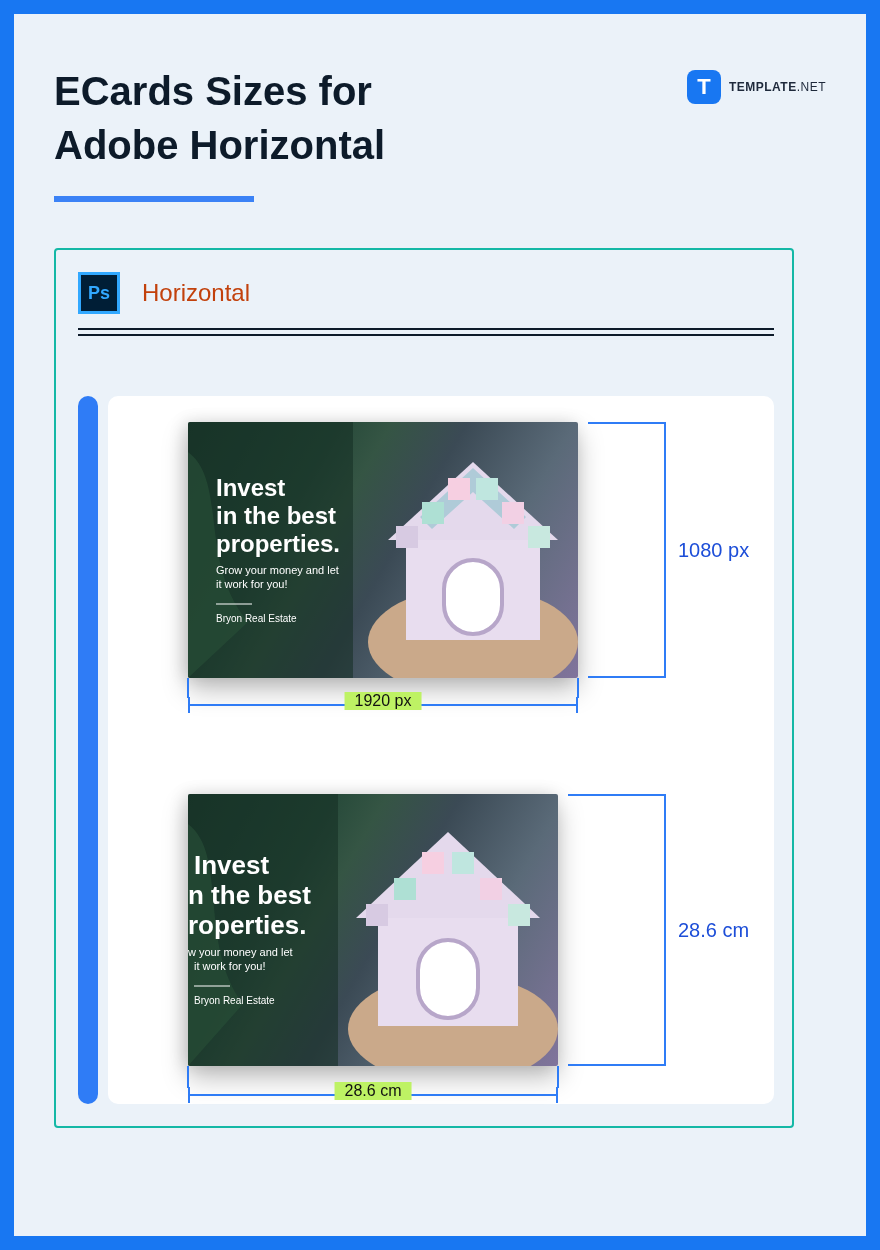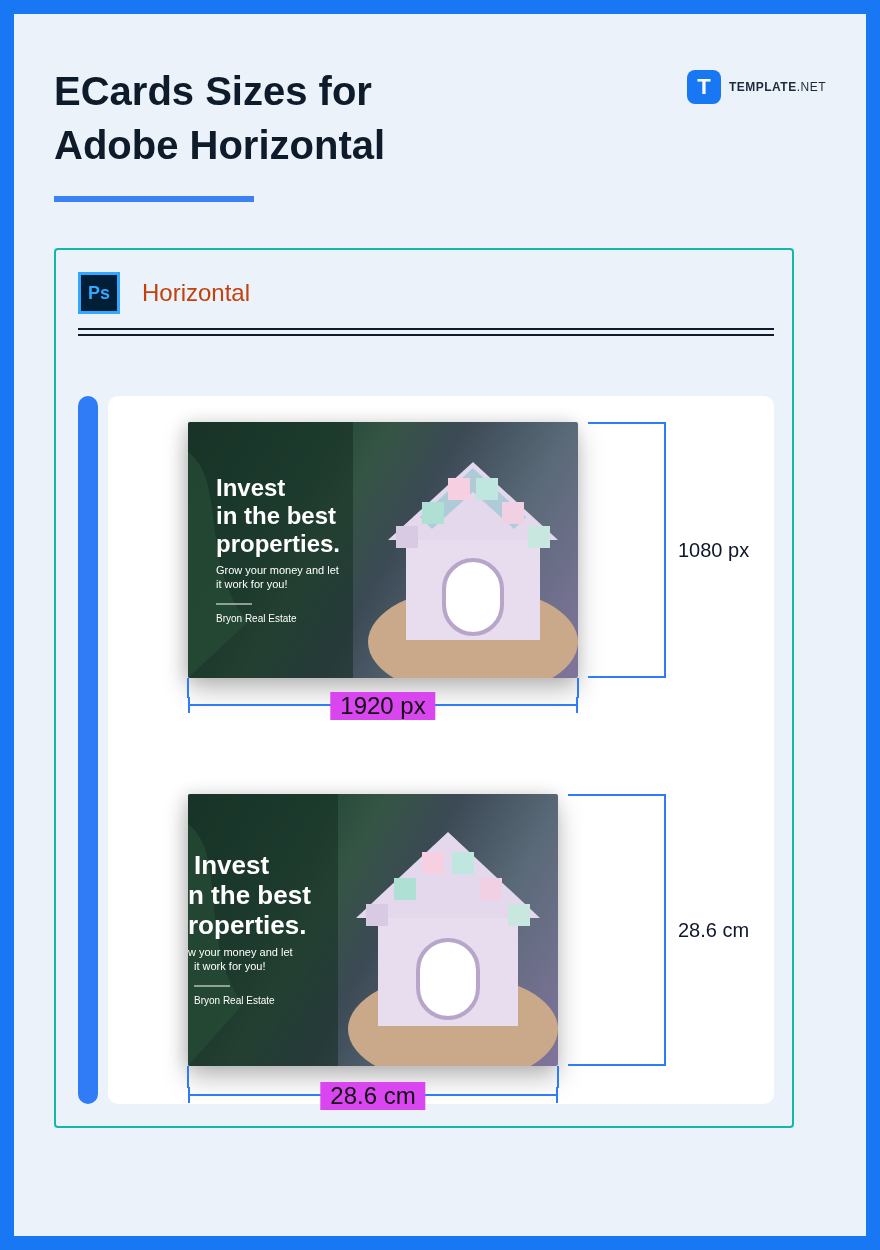--- a/index.html
+++ b/index.html
@@ -139,26 +139,26 @@
   .ctxt { fill:#fff; font-family:Arial; }
 
   .dim-h { position:absolute; border-bottom:2px solid #2F7CF6; }
   .dim-h::before, .dim-h::after {
     content:""; position:absolute; width:2px; height:16px; background:#2F7CF6; top:-7px;
   }
   .dim-h::before { left:0; }
   .dim-h::after { right:0; }
   .dim-h span {
     position:absolute; left:50%; transform:translateX(-50%);
-    background:#d946ef; padding:0 10px; top:-12px; font-size:24px; color:#111;
+    background:#bef264; padding:0 10px; top:-12px; font-size:16px; color:#111;
   }
   .dim-bracket-v { position:absolute; border-top:2px solid #2F7CF6; border-bottom:2px solid #2F7CF6; border-right:2px solid #2F7CF6; }
   .dim-bracket-v span {
     position:absolute; left:100%; margin-left:14px; top:50%; transform:translateY(-50%);
-    white-space:nowrap; font-size:20px; color:#0f172a;
+    white-space:nowrap; font-size:20px; color:#1d4ed8;
   }
   .tail { position:absolute; background:#2F7CF6; }
   .dim1 { left: 80px; top: 308px; width: 390px; }
   .dim2 { left: 80px; top: 698px; width: 370px; }
   .br1  { left: 480px; top: 26px; width: 78px; height: 256px; }
   .br2  { left: 460px; top: 398px; width: 98px; height: 272px; }
 </style>
 </head>
 <body>
 

